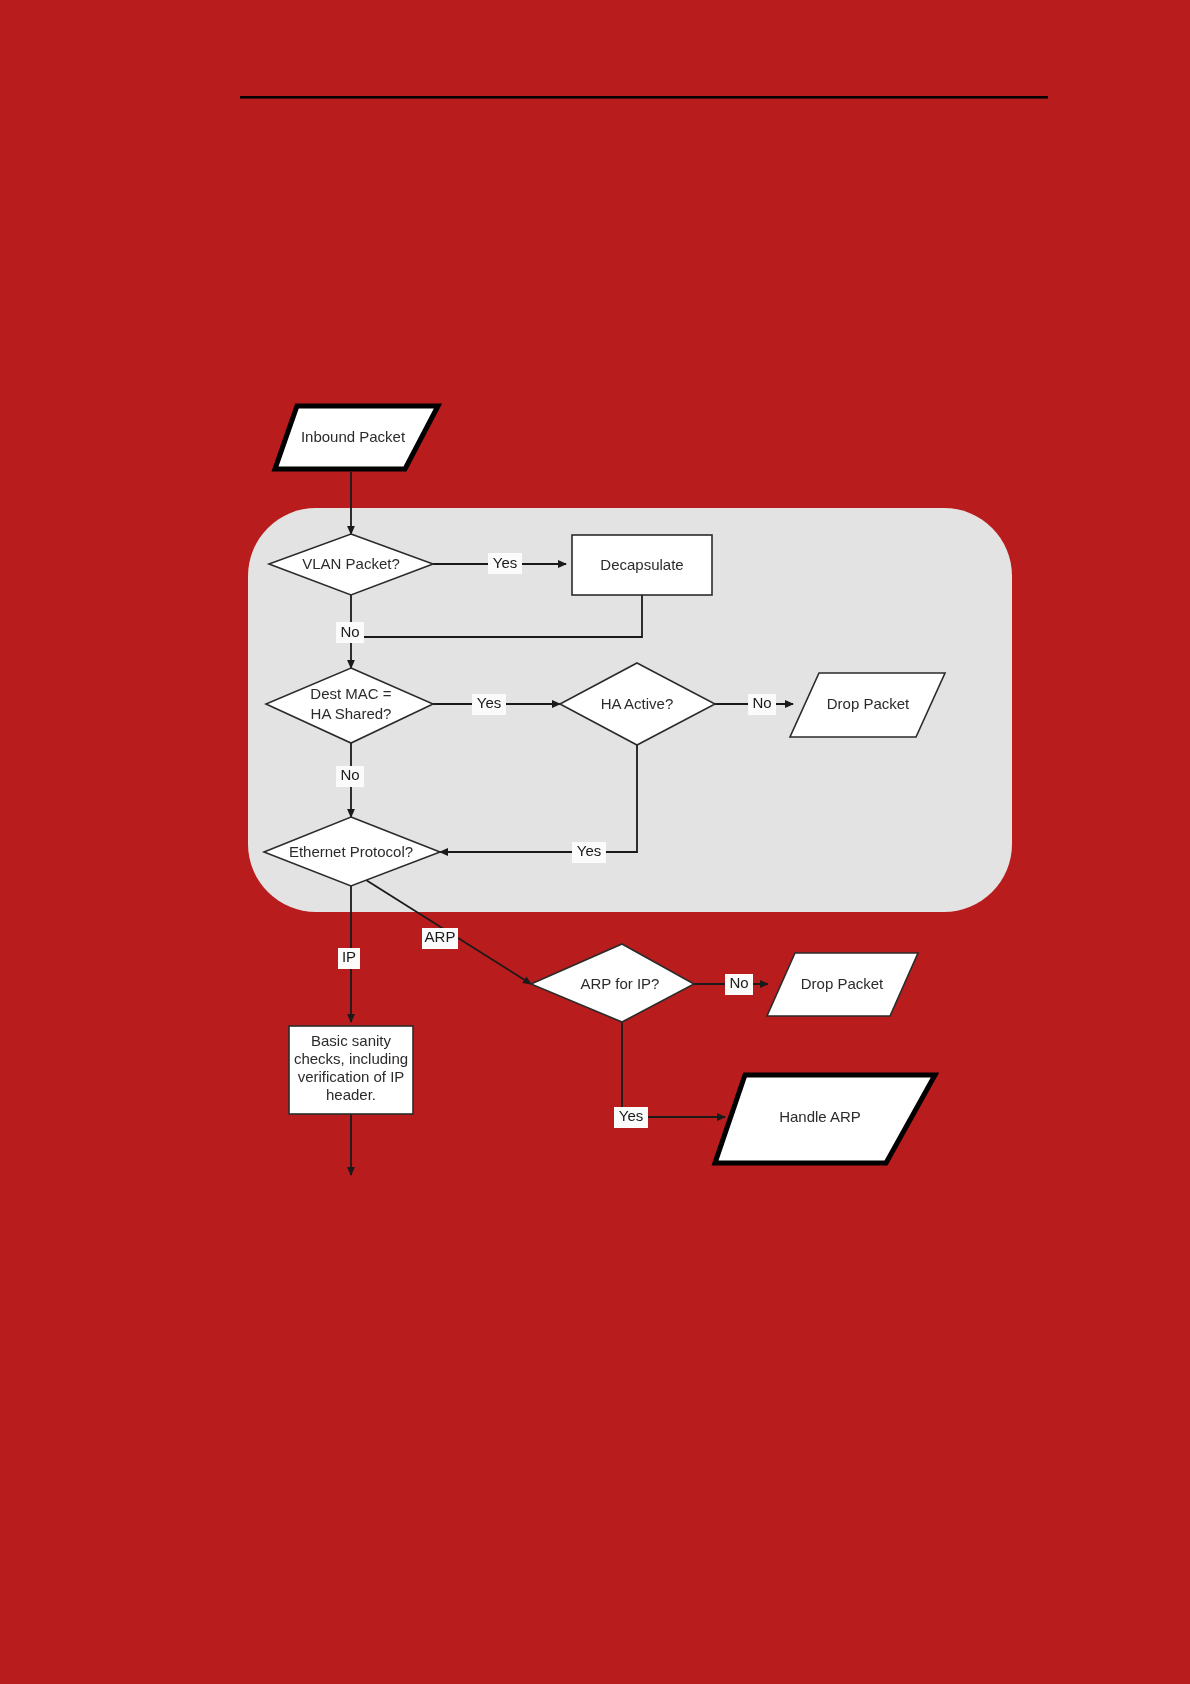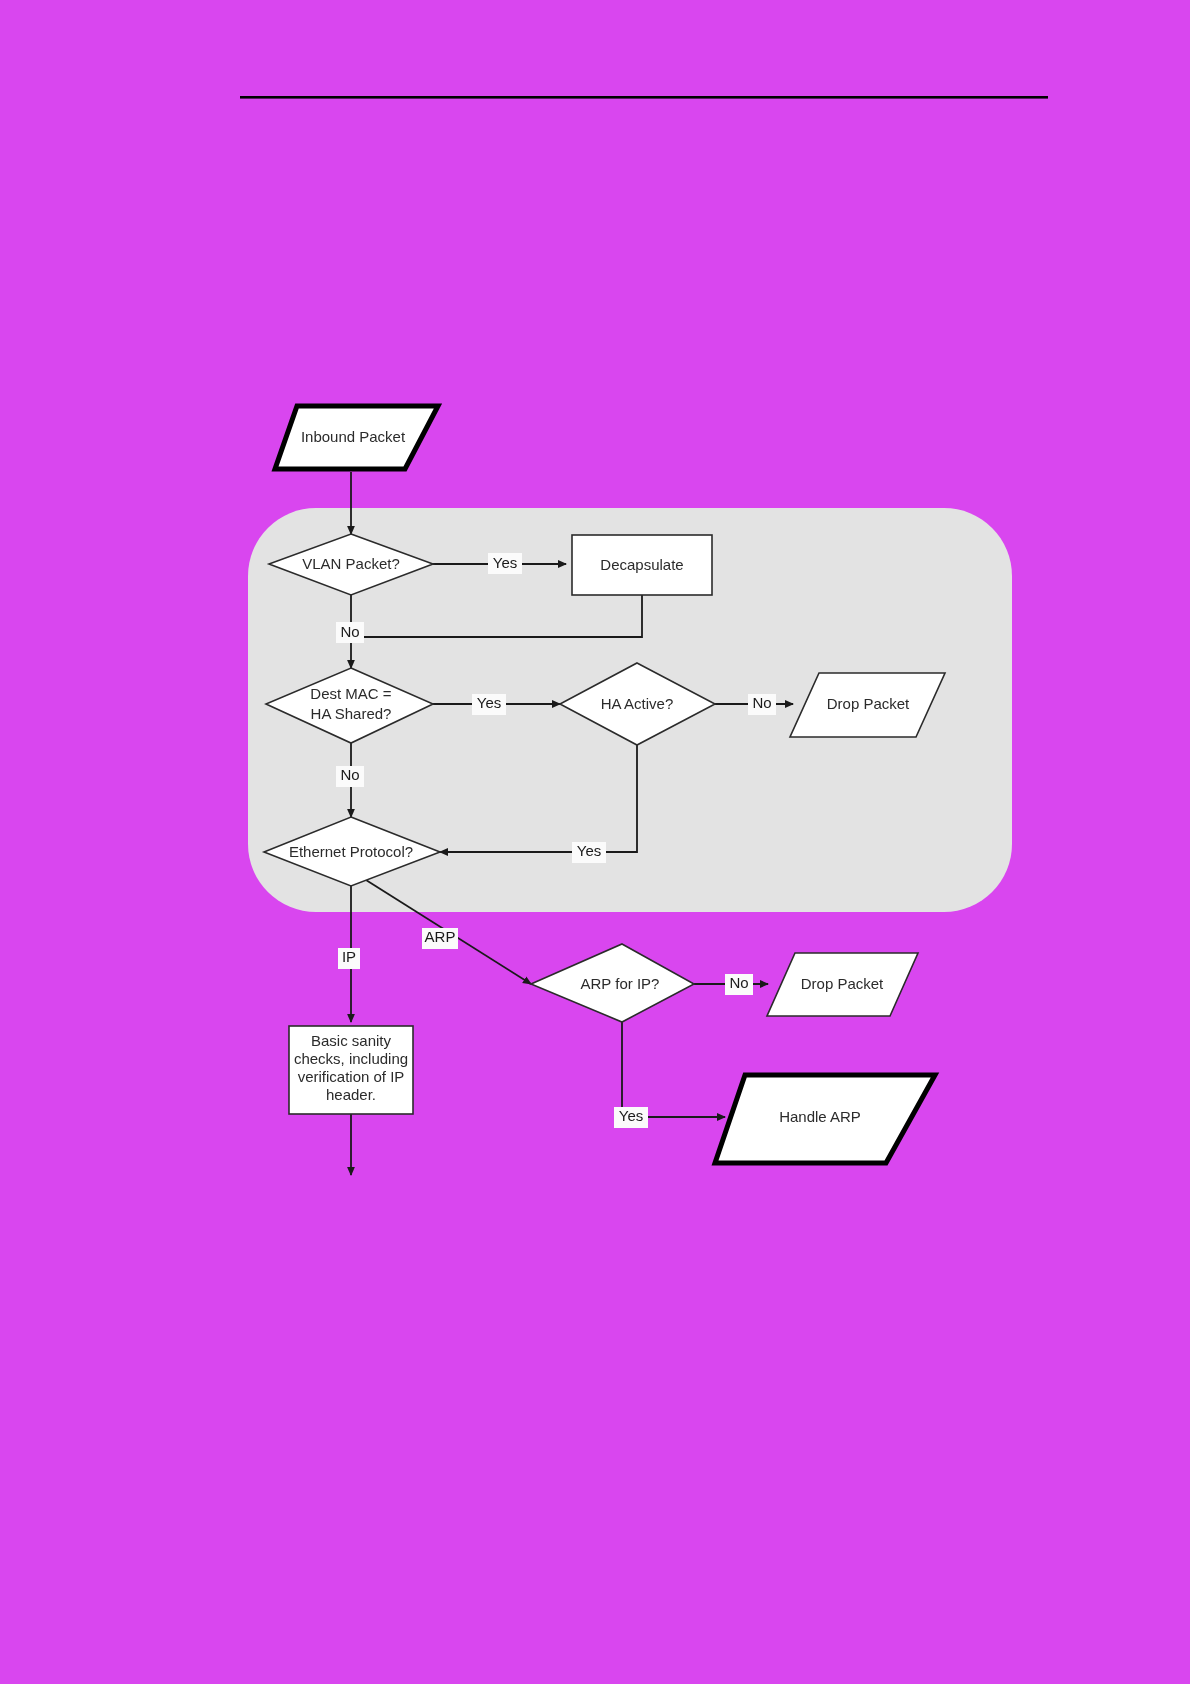--- a/index.html
+++ b/index.html
@@ -10,21 +10,21 @@
   body {
     width: 1190px;
     height: 1684px;
     font-family: "Liberation Sans", sans-serif;
     position: relative;
     overflow: hidden;
   }
   #page {
     position: absolute;
     inset: 0;
-    background: #d946ef;
+    background: #b91c1c;
   }
   #flow-svg {
     position: absolute;
     left: 0;
     top: 0;
   }
   .node-text {
     font-family: "Liberation Sans", sans-serif;
     font-size: 15px;
     fill: #2b2b2b;

